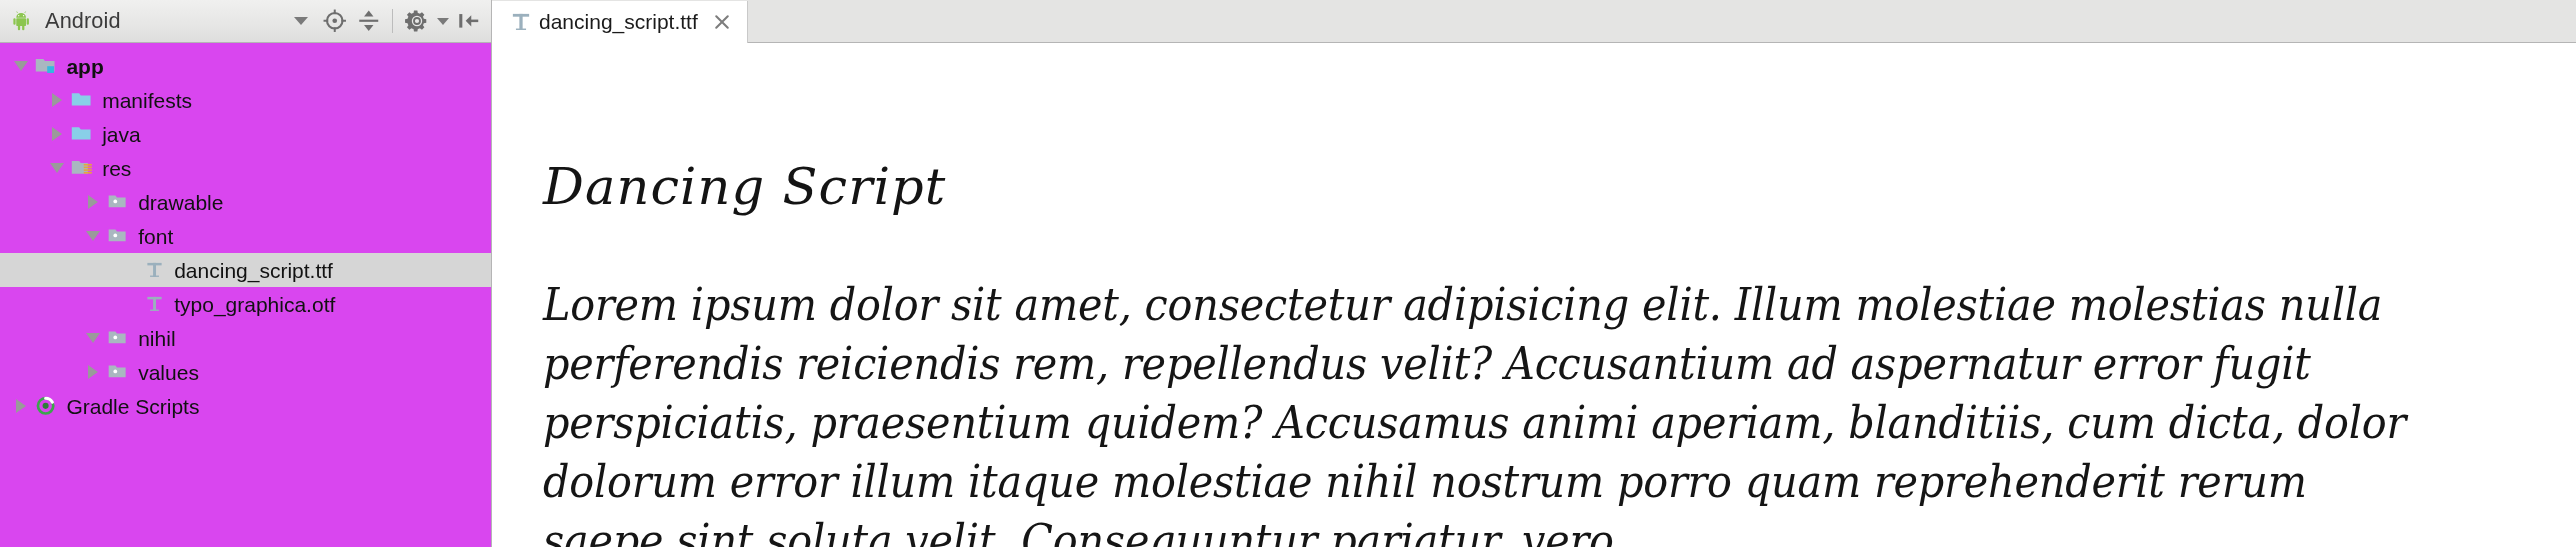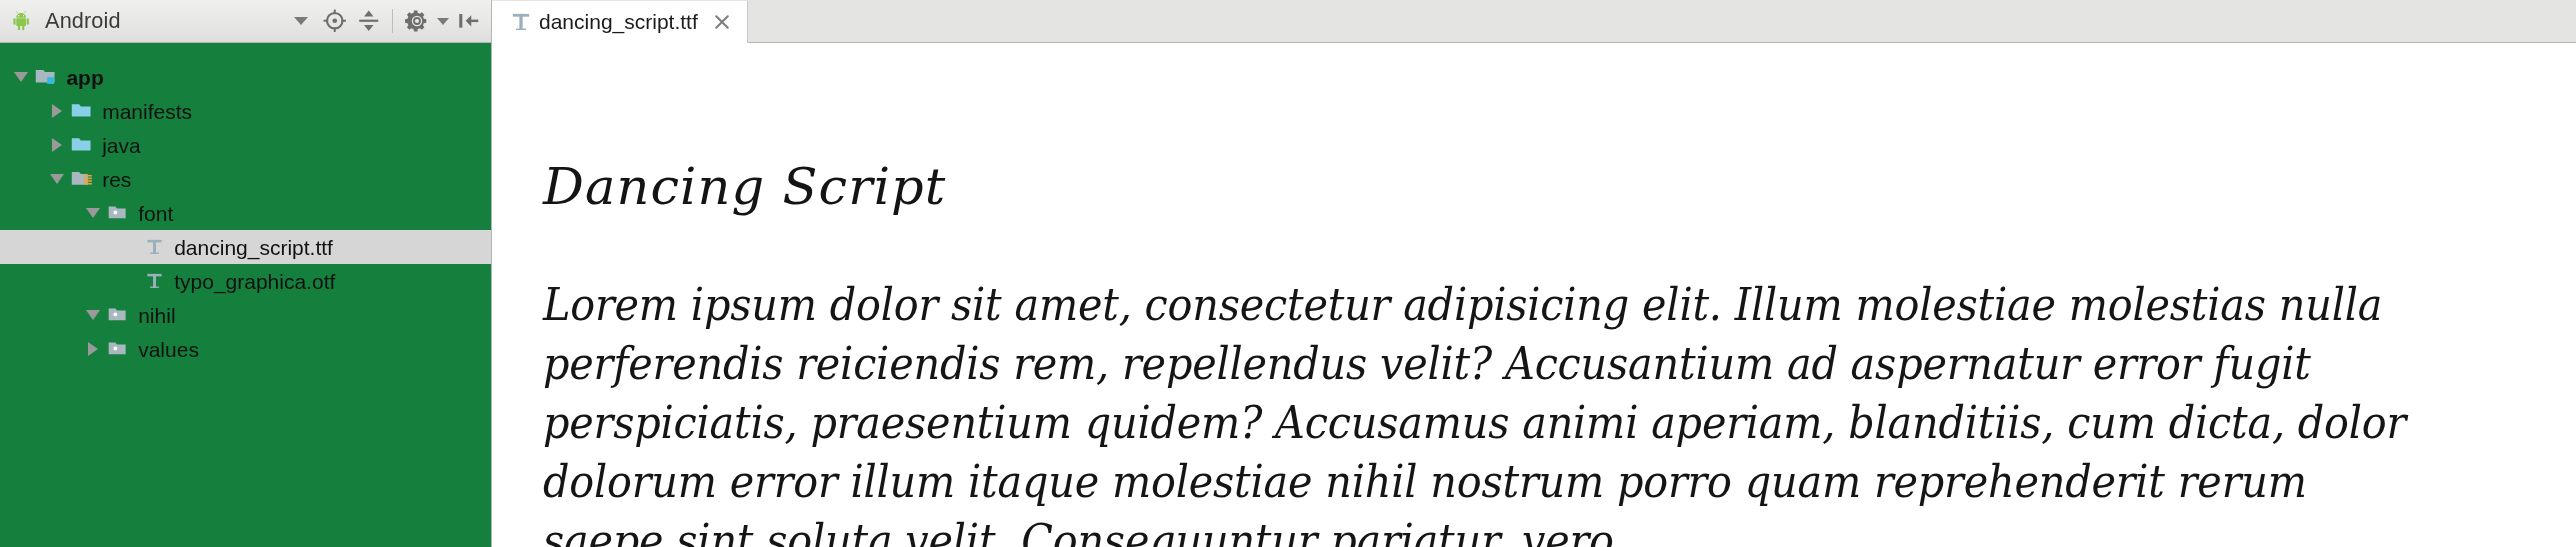--- a/index.html
+++ b/index.html
@@ -135,24 +135,24 @@
   .body-split {
     flex: 1 1 auto;
     display: flex;
     min-height: 0;
   }
 
   
   .project-panel {
     width: 492px;
     flex: 0 0 492px;
-    background: #15803d;
+    background: #d946ef;
     border-right: 0.9px solid #b5b5b5;
     box-sizing: border-box;
-    padding-top: 17px;
+    padding-top: 6px;
     position: relative;
     overflow: hidden;
   }
 
   .tree-row {
     height: 34px;
     display: flex;
     align-items: center;
     white-space: nowrap;
     box-sizing: border-box;
@@ -369,20 +369,29 @@
                 <rect x="15.4" y="7.6" width="9" height="1.8"></rect>
                 <rect x="15.4" y="10.6" width="9" height="1.8"></rect>
                 <rect x="15.4" y="13.6" width="9" height="1.8"></rect>
                 <rect x="15.4" y="16.6" width="9" height="1.8"></rect>
               </g>
             </svg>
             <span class="node-label">res</span>
           </div>
           <div class="tree-row">
             <span style="display: inline-block; flex: 0 0 auto; width: 79px;"></span>
+            <span class="twisty collapsed"></span>
+            <svg class="node-icon" viewBox="0 0 28 24">
+              <path d="M3 5h7.6l1.7 2.2H22v10.8H3z" fill="#a9b7c0"></path>
+              <circle cx="10.4" cy="11.6" r="2.1" fill="#ffffff"></circle>
+            </svg>
+            <span class="node-label">drawable</span>
+          </div>
+          <div class="tree-row">
+            <span style="display: inline-block; flex: 0 0 auto; width: 79px;"></span>
             <span class="twisty expanded"></span>
             <svg class="node-icon" viewBox="0 0 28 24">
               <path d="M3 5h7.6l1.7 2.2H22v10.8H3z" fill="#a9b7c0"></path>
               <circle cx="10.4" cy="11.6" r="2.1" fill="#ffffff"></circle>
             </svg>
             <span class="node-label">font</span>
           </div>
           <div class="tree-row selected">
             <span style="display: inline-block; flex: 0 0 auto; width: 115px;"></span>
             <span class="twisty none"></span>
@@ -418,20 +427,30 @@
           </div>
           <div class="tree-row">
             <span style="display: inline-block; flex: 0 0 auto; width: 79px;"></span>
             <span class="twisty collapsed"></span>
             <svg class="node-icon" viewBox="0 0 28 24">
               <path d="M3 5h7.6l1.7 2.2H22v10.8H3z" fill="#a9b7c0"></path>
               <circle cx="10.4" cy="11.6" r="2.1" fill="#ffffff"></circle>
             </svg>
             <span class="node-label">values</span>
           </div>
+          <div class="tree-row">
+            <span style="display: inline-block; flex: 0 0 auto; width: 7.2px;"></span>
+            <span class="twisty collapsed"></span>
+            <svg class="node-icon" viewBox="0 0 28 24">
+              <circle cx="13" cy="12" r="8.6" fill="none" stroke="#3ea44e" stroke-width="3"></circle>
+              <circle cx="13" cy="12" r="3.4" fill="#2e7d3a"></circle>
+              <path d="M13 3.4 A8.6 8.6 0 0 1 20.6 8" stroke="#ffffff" stroke-width="3.4" fill="none" stroke-linecap="round"></path>
+            </svg>
+            <span class="node-label">Gradle Scripts</span>
+          </div>
         </div>
     </div>
 
     <div class="preview-panel">
       <div class="preview-inner">
         <div class="preview-title">Dancing Script</div>
         <div class="preview-body">Lorem ipsum dolor sit amet, consectetur adipisicing elit. Illum molestiae molestias nulla perferendis reiciendis rem, repellendus velit? Accusantium ad aspernatur error fugit perspiciatis, praesentium quidem? Accusamus animi aperiam, blanditiis, cum dicta, dolor dolorum error illum itaque molestiae nihil nostrum porro quam reprehenderit rerum saepe sint soluta velit. Consequuntur pariatur, vero.</div>
       </div>
     </div>
 

